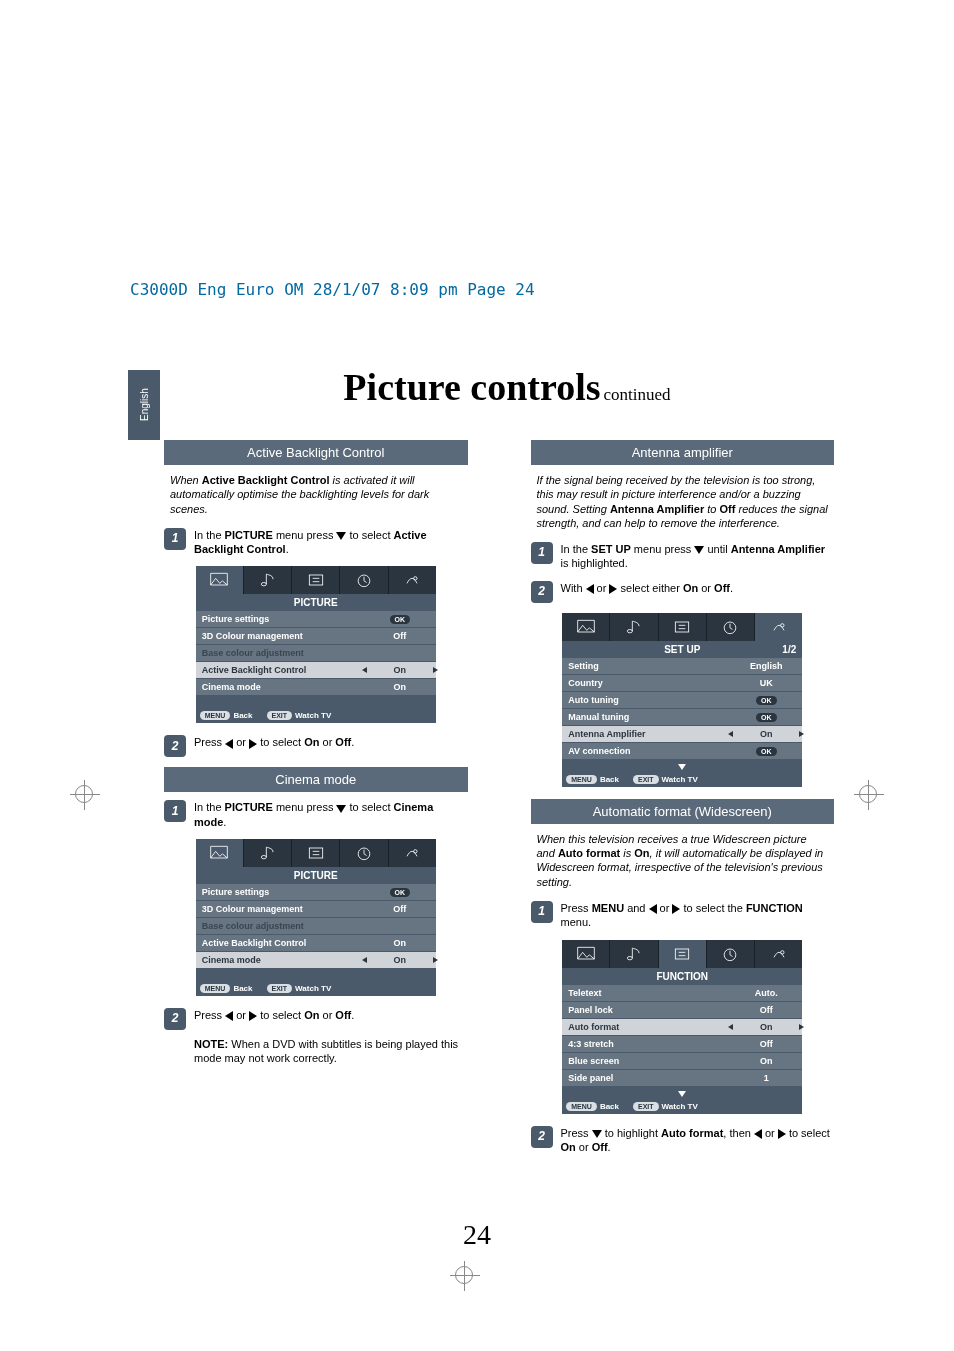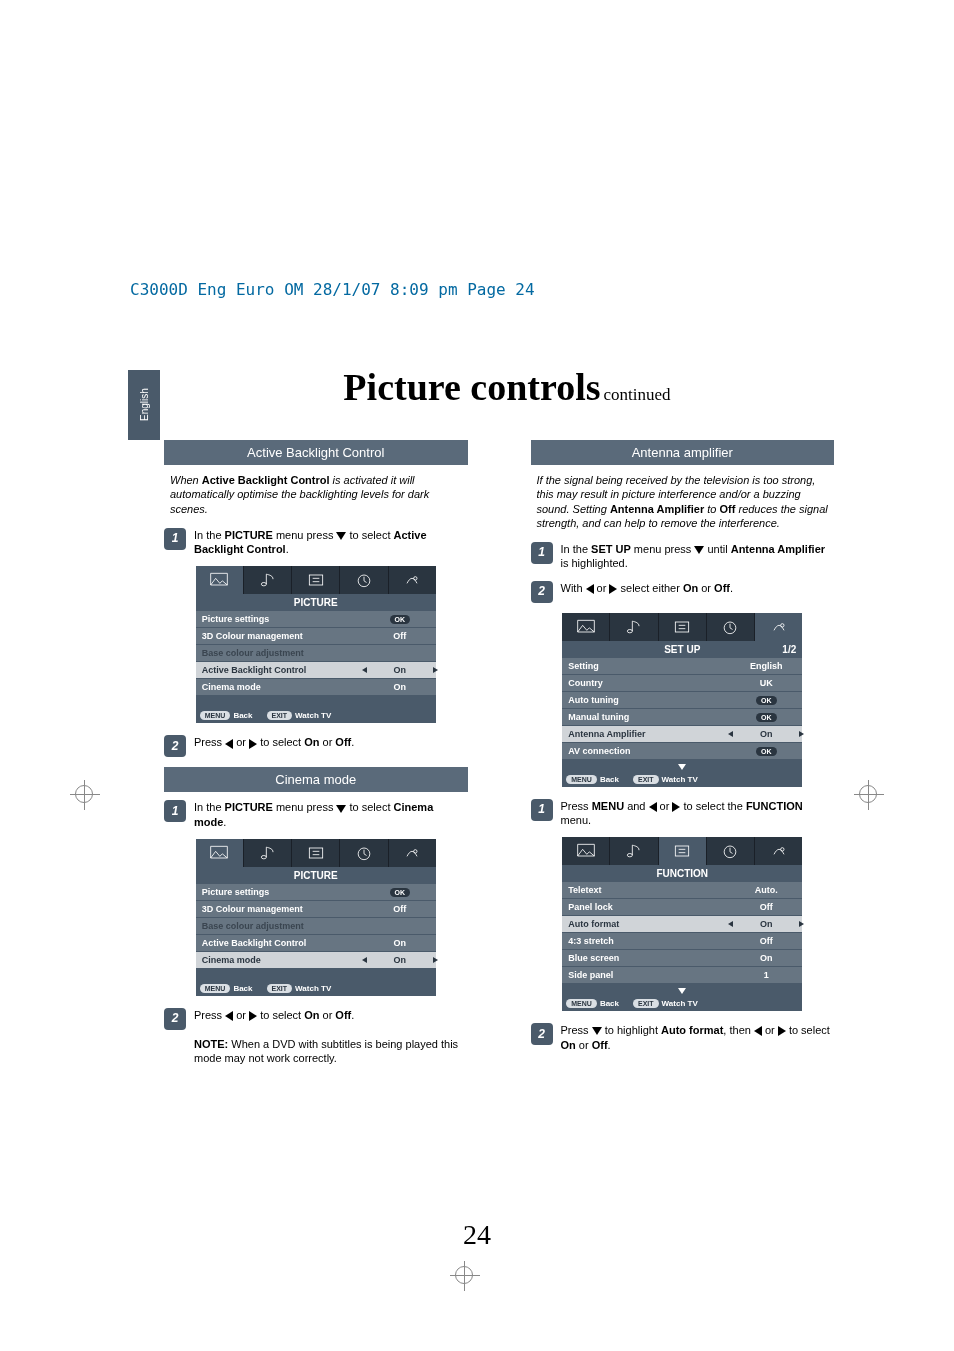--- a/index.html
+++ b/index.html
@@ -529,20 +529,24 @@
         <span class="osd-label">AV connection</span>
         <span class="osd-val"><span class="ok-badge">OK</span></span>
       </div>
       <div class="osd-spacer with-down"><span class="arrow-down-white"></span></div>
       <div class="osd-footer">
         <span><span class="pill">MENU</span><span>Back</span></span>
         <span><span class="pill">EXIT</span><span>Watch TV</span></span>
       </div>
     </div>
 
+    <div class="section-head">Automatic format (Widescreen)</div>
+    <p class="intro">
+      <span>When this television receives a true Widescreen picture and </span><b>Auto format</b><span> is </span><b>On</b><span>, it will automatically be displayed in Widescreen format, irrespective of the television's previous setting.</span>
+    </p>
     <div class="step">
       <div class="step-num">1</div>
       <div class="step-text">
         <span>Press </span><b>MENU</b><span> and </span><span class="arrow-left"></span><span> or </span><span class="arrow-right"></span><span> to select the </span><b>FUNCTION</b><span> menu.</span>
       </div>
     </div>
 
     <div class="osd">
       <div class="osd-tabs">
         <div class="osd-tab">

